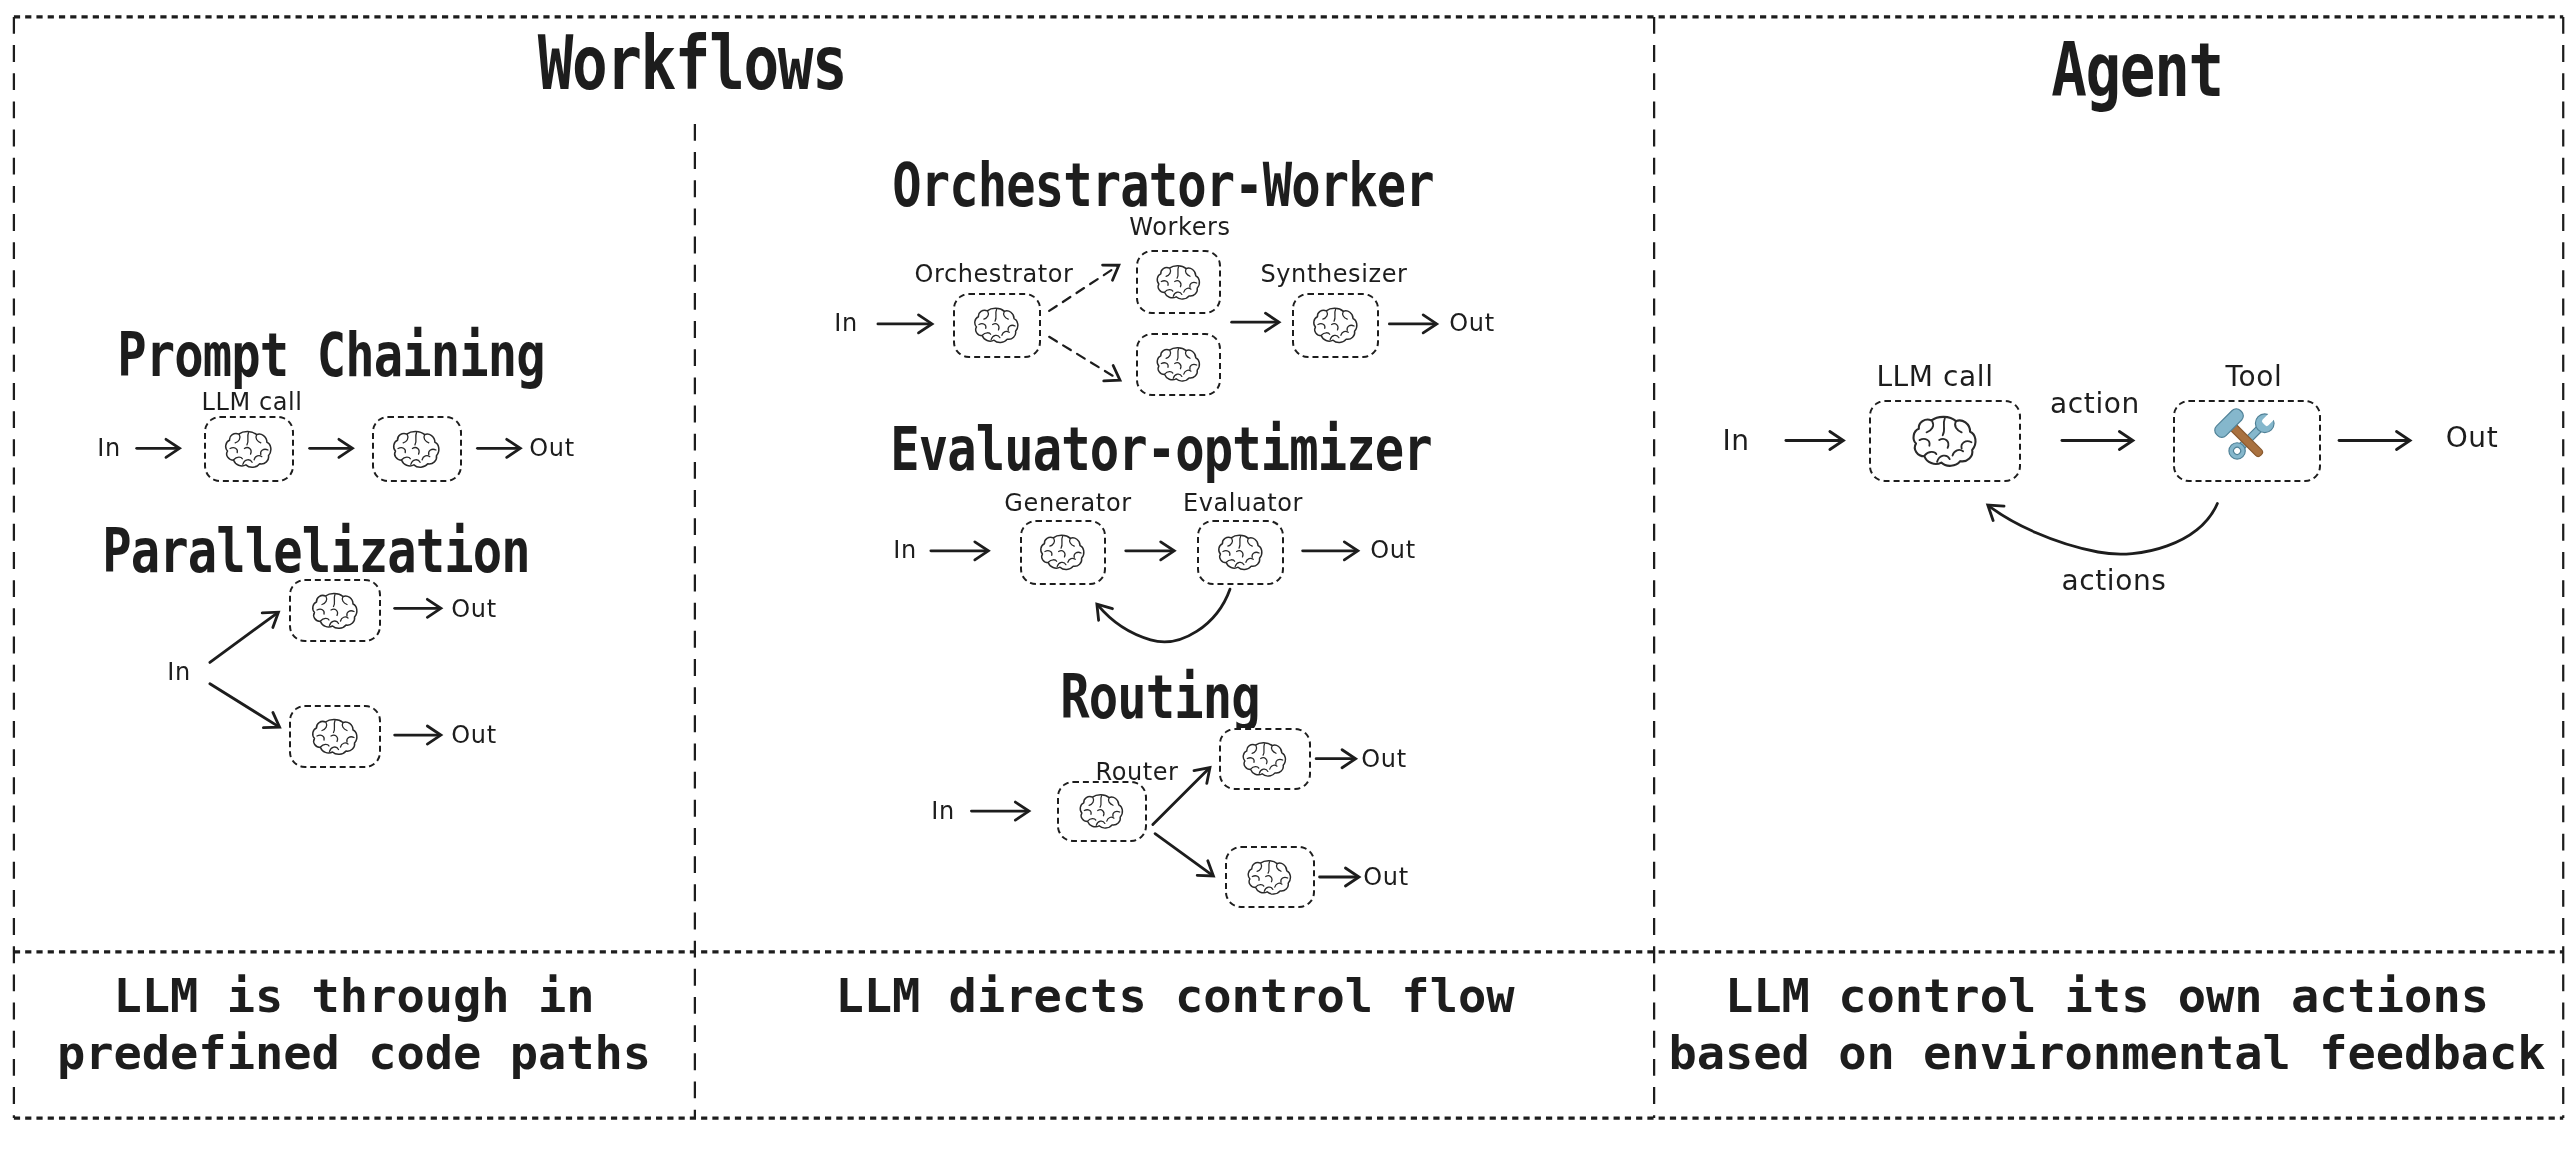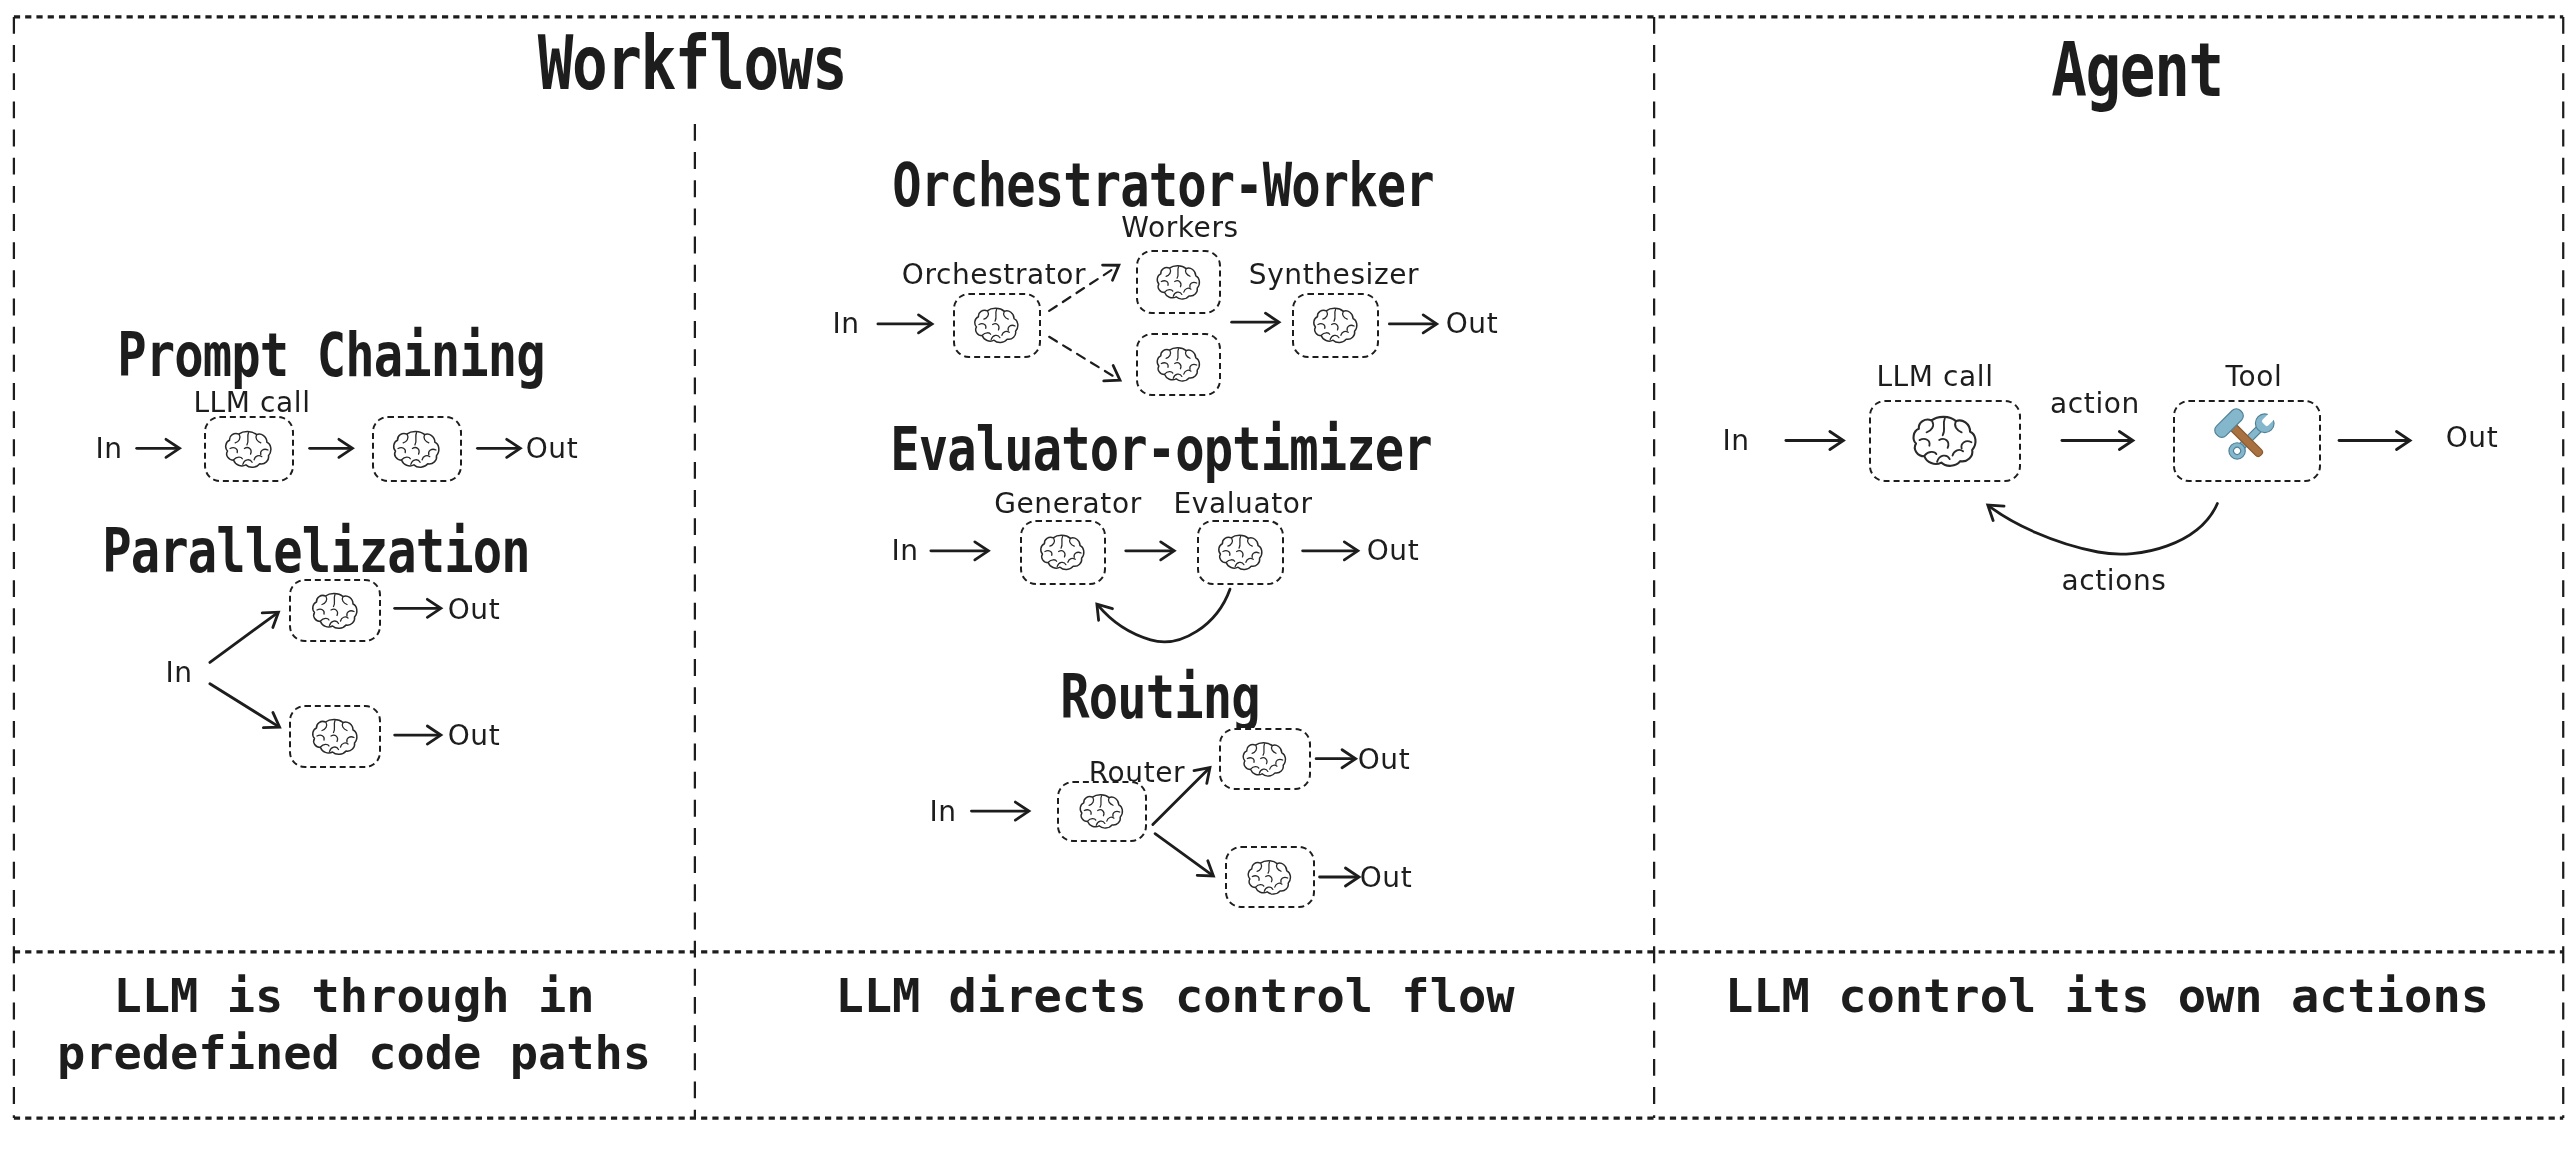--- a/index.html
+++ b/index.html
@@ -5,21 +5,21 @@
   html,body { margin:0; padding:0; background:#ffffff; }
   body { width:2576px; height:1153px; position:relative; overflow:hidden;
          font-family:"DejaVu Sans", sans-serif; color:#1d1d1d; }
   .wires { position:absolute; left:0; top:0; width:2576px; height:1153px; }
   .panel-title { position:absolute; white-space:nowrap;
       font:700 74px "DejaVu Sans Mono", monospace; letter-spacing:-1.7px;
       transform:translate(-50%,-50%) scaleX(0.8); }
   .sec-title { position:absolute; white-space:nowrap;
       font:700 61px "DejaVu Sans Mono", monospace; letter-spacing:-1.1px;
       transform:translate(-50%,-50%) scaleX(0.8); }
-  .lbl { position:absolute; white-space:nowrap; font-size:28px; font-weight:400;
+  .lbl { position:absolute; white-space:nowrap; font-size:24px; font-weight:400;
       transform:translate(-50%,-50%); letter-spacing:0.6px; }
   .lbl-lg { font-size:28px; }
   .node { position:absolute; box-sizing:border-box; background:#ffffff;
       border:2.8px dashed #1d1d1d; border-radius:16px;
       display:flex; align-items:center; justify-content:center; }
   .caption { position:absolute; top:967px; transform:translateX(-50%);
       text-align:center; font:700 47px/1.22 "DejaVu Sans Mono", monospace;
       white-space:nowrap; }
   svg.glyph { display:block; }
 </style>
@@ -235,14 +235,15 @@
 
 <div class="caption" style="left:354px">
   <div>LLM is through in</div>
   <div>predefined code paths</div>
 </div>
 <div class="caption" style="left:1175px">
   <div>LLM directs control flow</div>
 </div>
 <div class="caption" style="left:2107px">
   <div>LLM control its own actions</div>
+  <div>based on environmental feedback</div>
 </div>
 
 
 </body></html>

